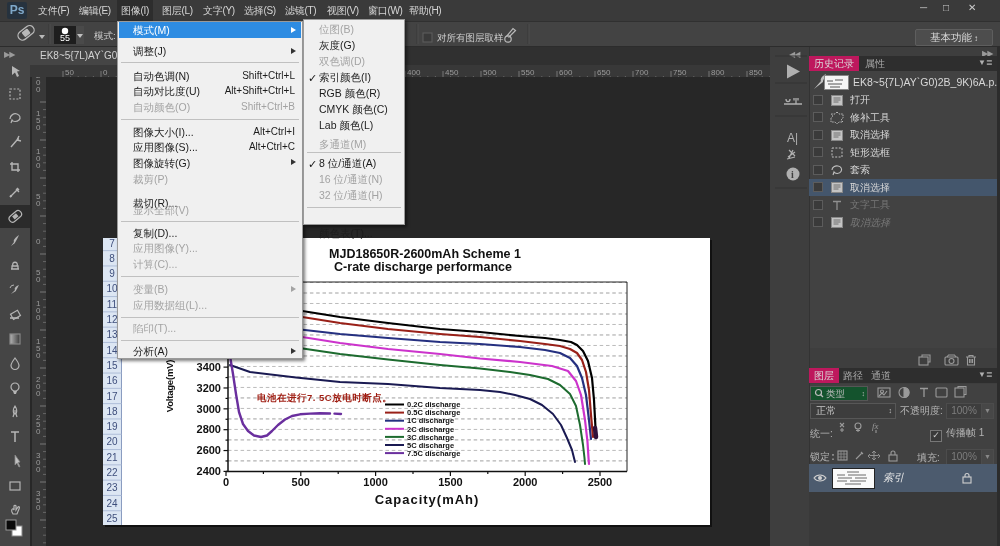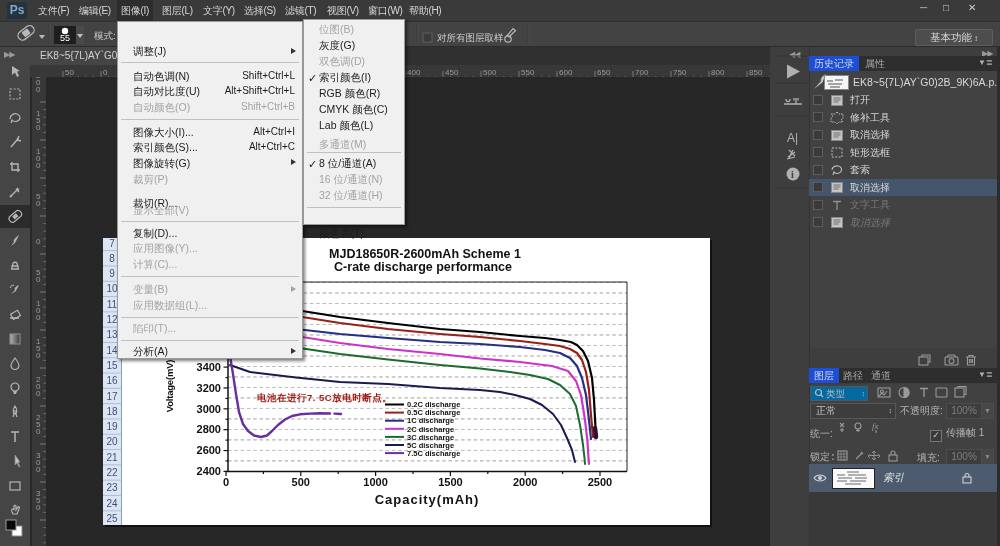--- a/index.html
+++ b/index.html
@@ -23,21 +23,21 @@
 #toolbar{left:0;top:47px;width:30px;height:499px;background:#454545;}
 
 #canvas{left:46px;top:77px;width:724px;height:469px;background:#272727;}
 
 #doc{left:103px;top:238px;width:607px;height:287px;background:#ffffff;box-shadow:2px 2px 0 rgba(0,0,0,0.55);}
 
 #dock{left:770px;top:47px;width:230px;height:499px;background:#3e3e3e;}
 #iconstrip{position:absolute;left:3px;top:0;width:36px;height:499px;background:#3e3e3e;border-right:1px solid #333;}
 .panelTabs{position:absolute;background:#2e2e2e;height:15px;}
 .ptab{position:absolute;top:0;height:15px;line-height:15px;font-size:10px;padding:0 5px;color:#a8a8a8;white-space:nowrap;}
-.ptab.act{background:#1d4ed8;color:#dadada;text-align:center;}
+.ptab.act{background:#be185d;color:#dadada;text-align:center;}
 .hrow{position:absolute;left:39px;width:188px;height:17.5px;color:#d8d8d8;font-size:10px;line-height:17.5px;}
 .hchk{position:absolute;left:4px;top:3.5px;width:10px;height:10px;border:1px solid #5c5c5c;background:#3a3a3a;box-sizing:border-box;}
 .htxt{position:absolute;left:41px;top:0;}
 
 #mainmenu{left:117px;top:21px;width:186px;height:338px;background:#f0f0f0;border:1px solid #9a9a9a;box-sizing:border-box;box-shadow:2px 2px 3px rgba(0,0,0,0.5);font-size:10.5px;color:#1c1c1c;}
 #submenu{left:303px;top:19px;width:102px;height:206px;background:#f0f0f0;border:1px solid #9a9a9a;box-sizing:border-box;box-shadow:2px 2px 3px rgba(0,0,0,0.5);font-size:10.5px;color:#1c1c1c;}
 .mi{position:absolute;left:1px;right:1px;height:16px;line-height:16px;}
 .mi .lbl{position:absolute;left:14px;}
 .mi .sc{position:absolute;right:6px;font-size:10px;}
 .mi .arr{position:absolute;right:5px;top:4.5px;width:0;height:0;border-left:5px solid #333;border-top:3.5px solid transparent;border-bottom:3.5px solid transparent;}
@@ -639,21 +639,21 @@
             <circle cx="142.5" cy="11" r="2.5"></circle>
             <path d="M138 7 l1.5 -2 h6 l1.5 2"></path>
             <path d="M157 7 h10 M158.5 7 v8 h7 v-8 M160.5 9 v4 M162 9 v4 M163.5 9 v4 M160 7 v-1.5 h4 v1.5"></path>
           </g>
         </svg></div>
       <div class="panelTabs" style="left:39px;top:321px;width:188px;"></div>
       <div class="ptab act" style="left:39px;top:321px;">图层</div>
       <div class="ptab" style="left:68px;top:321px;">路径</div>
       <div class="ptab" style="left:96px;top:321px;">通道</div>
       <div style="position:absolute;left:208px;top:323px;color:#b0b0b0;font-size:8px;">▼≣</div>
-      <div style="position:absolute;left:40px;top:339px;width:56px;height:13px;background:#0369a1;border:1px solid #565656;color:#bbb;font-size:9.5px;line-height:13px;"><svg width="10" height="11" style="vertical-align:-2px;margin-left:3px;">
+      <div style="position:absolute;left:40px;top:339px;width:56px;height:13px;background:#14532d;border:1px solid #565656;color:#bbb;font-size:9.5px;line-height:13px;"><svg width="10" height="11" style="vertical-align:-2px;margin-left:3px;">
           <circle cx="4.5" cy="4.5" r="3" fill="none" stroke="#bbb" stroke-width="1.2"></circle>
           <line x1="6.7" y1="6.7" x2="9" y2="9" stroke="#bbb" stroke-width="1.3"></line>
         </svg><span style="margin-left:2px;">类型</span><span style="float:right;margin-right:2px;font-size:7px;">↕</span></div>
       <svg width="130" height="17" style="position:absolute;left:100px;top:337px;">
         <g stroke="#9a9a9a" fill="none" stroke-width="1.1">
           <rect x="8" y="4" width="12" height="9"></rect>
           <circle cx="12" cy="7.5" r="1.5"></circle>
           <path d="M9 12 l3 -3 2 2 3 -4"></path>
           <circle cx="34" cy="8.5" r="5"></circle>
           <path d="M34 3.5 a5 5 0 0 1 0 10 Z" fill="#9a9a9a"></path>
@@ -706,20 +706,24 @@
         <svg width="12" height="13" style="position:absolute;left:152px;top:8px;">
           <rect x="2" y="5" width="8" height="6" fill="none" stroke="#d0d0d0" stroke-width="1.1"></rect>
           <path d="M4 5 v-1.5 a2 2 0 0 1 4 0 V5" fill="none" stroke="#d0d0d0" stroke-width="1.1"></path>
         </svg>
       </div>
       <div style="position:absolute;left:39px;top:445px;width:188px;height:54px;background:#393939;"></div>
       <div style="position:absolute;left:227px;top:0;width:3px;height:499px;background:#2c2c2c;"></div>
     </div>
 
 <div class="abs" id="mainmenu">
+      <div class="mi hl" style="top:0.3999999999999986px">
+        <span class="lbl">模式(M)</span>
+        <span class="arr" style="border-left-color:#fff;"></span>
+      </div>
       <div class="mi" style="top:21.1px">
         <span class="lbl">调整(J)</span>
         <span class="arr" style=""></span>
       </div>
       <div class="msep" style="top:40.3px"></div>
       <div class="mi" style="top:45.8px">
         <span class="lbl">自动色调(N)</span>
         <span class="sc">Shift+Ctrl+L</span>
       </div>
       <div class="mi" style="top:61.400000000000006px">
@@ -729,21 +733,21 @@
       <div class="mi dis" style="top:77px">
         <span class="lbl">自动颜色(O)</span>
         <span class="sc">Shift+Ctrl+B</span>
       </div>
       <div class="msep" style="top:96.9px"></div>
       <div class="mi" style="top:101.69999999999999px">
         <span class="lbl">图像大小(I)...</span>
         <span class="sc">Alt+Ctrl+I</span>
       </div>
       <div class="mi" style="top:117.30000000000001px">
-        <span class="lbl">索引颜色(S)...</span>
+        <span class="lbl">应用图像(S)...</span>
         <span class="sc">Alt+Ctrl+C</span>
       </div>
       <div class="mi" style="top:132.9px">
         <span class="lbl">图像旋转(G)</span>
         <span class="arr" style=""></span>
       </div>
       <div class="mi dis" style="top:148.5px">
         <span class="lbl">裁剪(P)</span>
       </div>
       <div class="mi" style="top:173px">

